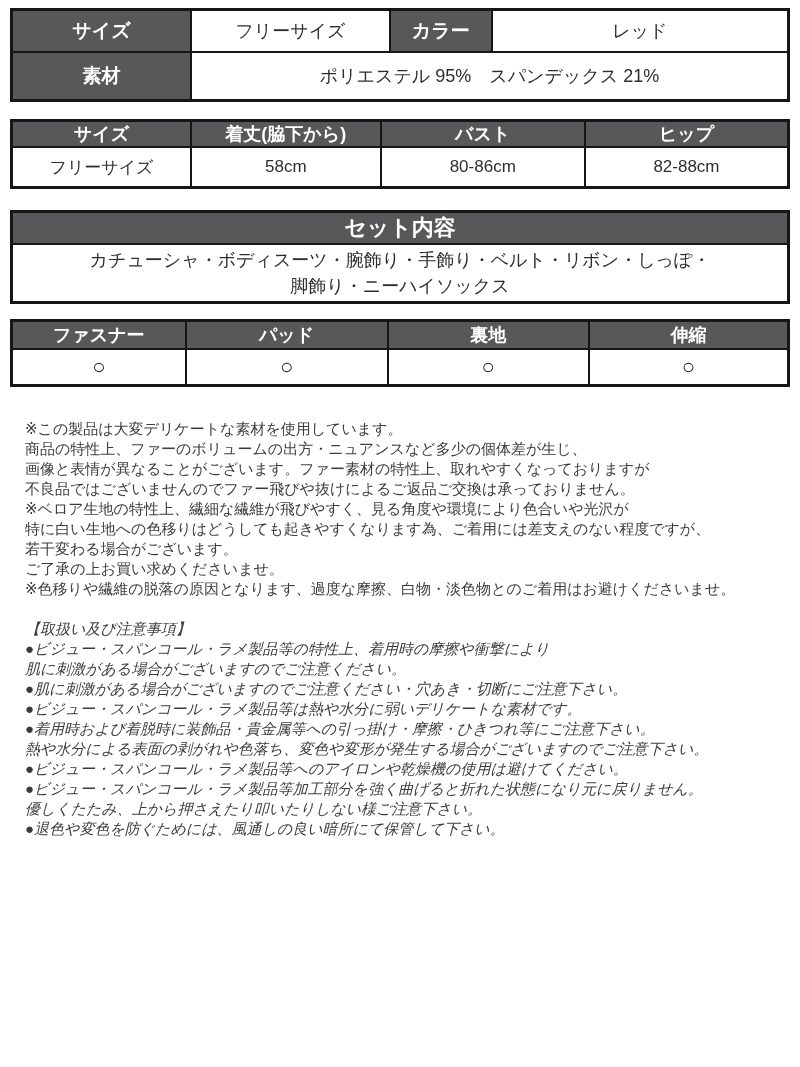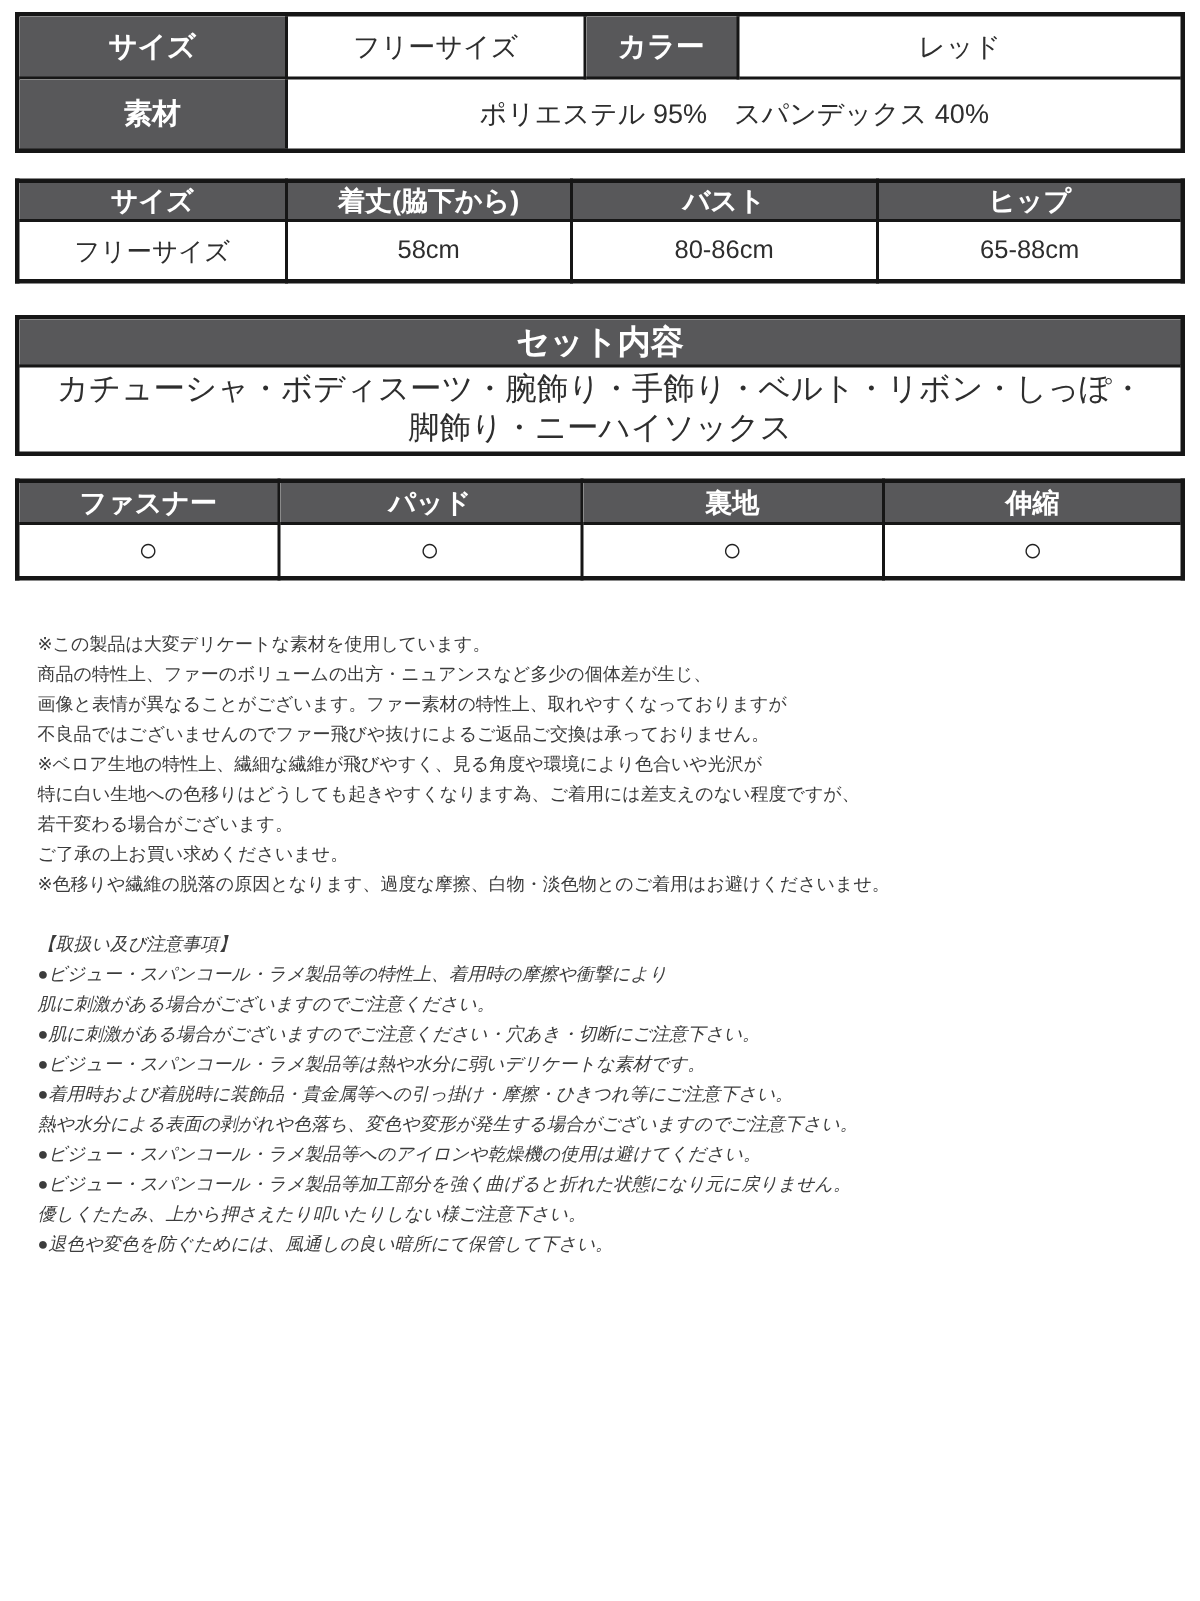--- a/index.html
+++ b/index.html
@@ -42,29 +42,29 @@
   .t1 td{font-size:18px;}
   .t1 .r1 th,.t1 .r1 td{height:40px;}
   .t1 .r2 th,.t1 .r2 td{height:46px;}
   
   .t2{margin-bottom:21px;}
   .t2 th{font-size:18px;height:24px;}
   .t2 td{font-size:17px;height:38px;}
   
   .t3{margin-bottom:15px;}
   .t3 th{font-size:22px;height:26px;}
-  .t3 td{font-size:21px;height:56px;line-height:26px;padding:0 6px;}
+  .t3 td{font-size:18px;height:56px;line-height:26px;padding:0 6px;}
   
   .t4{margin-bottom:10px;}
   .t4 th{font-size:18px;height:26px;}
   .t4 td{font-size:22px;height:34px;color:#222;font-weight:400;}
   
   .notes{
     padding:22px 8px 0 15px;
-    font-size:12px;
+    font-size:15px;
     line-height:20px;
     color:var(--note-text);
     white-space:nowrap;
   }
   .notes .line{min-height:20px;}
   .handling{margin-top:20px;font-style:italic;}
 </style>
 </head>
 <body>
 
@@ -79,21 +79,21 @@
     </colgroup>
     <tbody>
         <tr class="r1">
       <th class="hdr">サイズ</th>
       <td>フリーサイズ</td>
       <th class="hdr">カラー</th>
       <td>レッド</td>
     </tr>
     <tr class="r2">
       <th class="hdr">素材</th>
-      <td colspan="3">ポリエステル 95%　スパンデックス 40%</td>
+      <td colspan="3">ポリエステル 95%　スパンデックス 21%</td>
     </tr>
   </tbody>
     </table>
 
   <table class="t2">
     <colgroup>
       <col style="width:23.1%">
         <col style="width:24.4%">
       <col style="width:26.3%">
         <col style="width:26.2%">
@@ -102,21 +102,21 @@
         <tr>
       <th class="hdr">サイズ</th>
       <th class="hdr">着丈(脇下から)</th>
       <th class="hdr">バスト</th>
       <th class="hdr">ヒップ</th>
     </tr>
     <tr>
       <td>フリーサイズ</td>
       <td>58cm</td>
       <td>80-86cm</td>
-      <td>65-88cm</td>
+      <td>82-88cm</td>
     </tr>
   </tbody>
     </table>
 
   <table class="t3">
     <tbody>
         <tr>
       <th class="hdr">セット内容</th>
     </tr>
     <tr>

